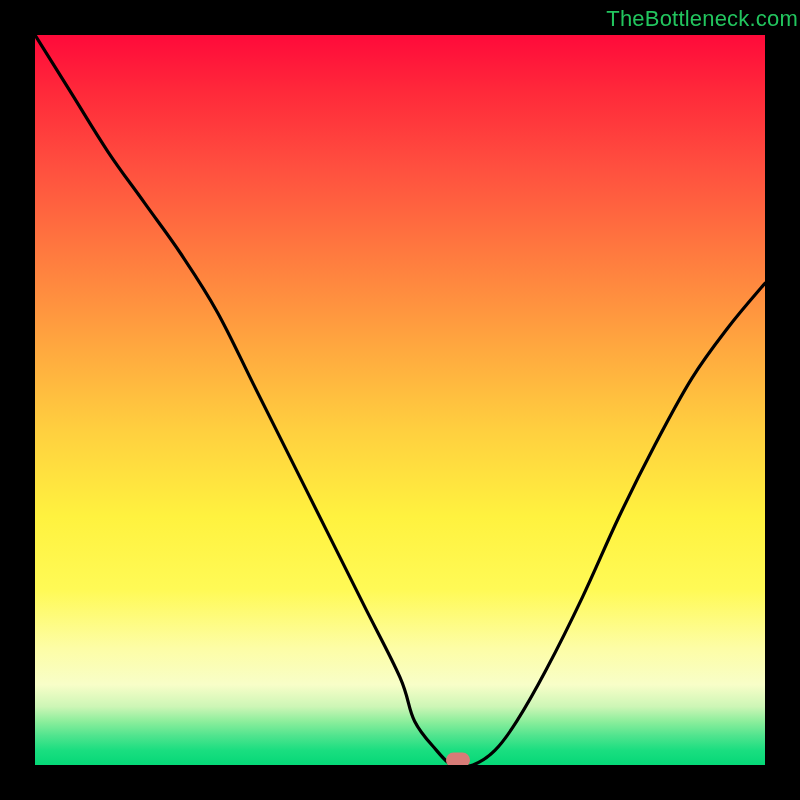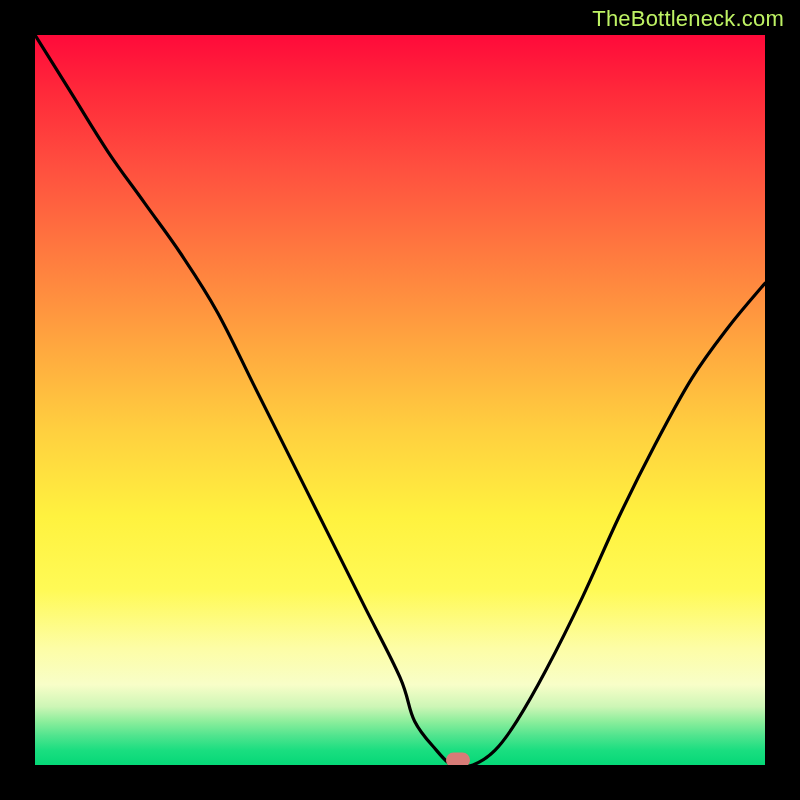--- a/index.html
+++ b/index.html
@@ -47,22 +47,22 @@
       #05d877 100%
     );
   }
   .curve {
     position: absolute;
     inset: 0;
   }
   .watermark {
     position: absolute;
     top: 6px;
-    right: 16px;
-    color: #bef264;
+    right: 2px;
+    color: #22c55e;
     font-size: 22px;
     letter-spacing: 0.2px;
     user-select: none;
     text-align: center;
   }
   .marker {
     position: absolute;
     width: 24px;
     height: 15px;
     border-radius: 8px;

